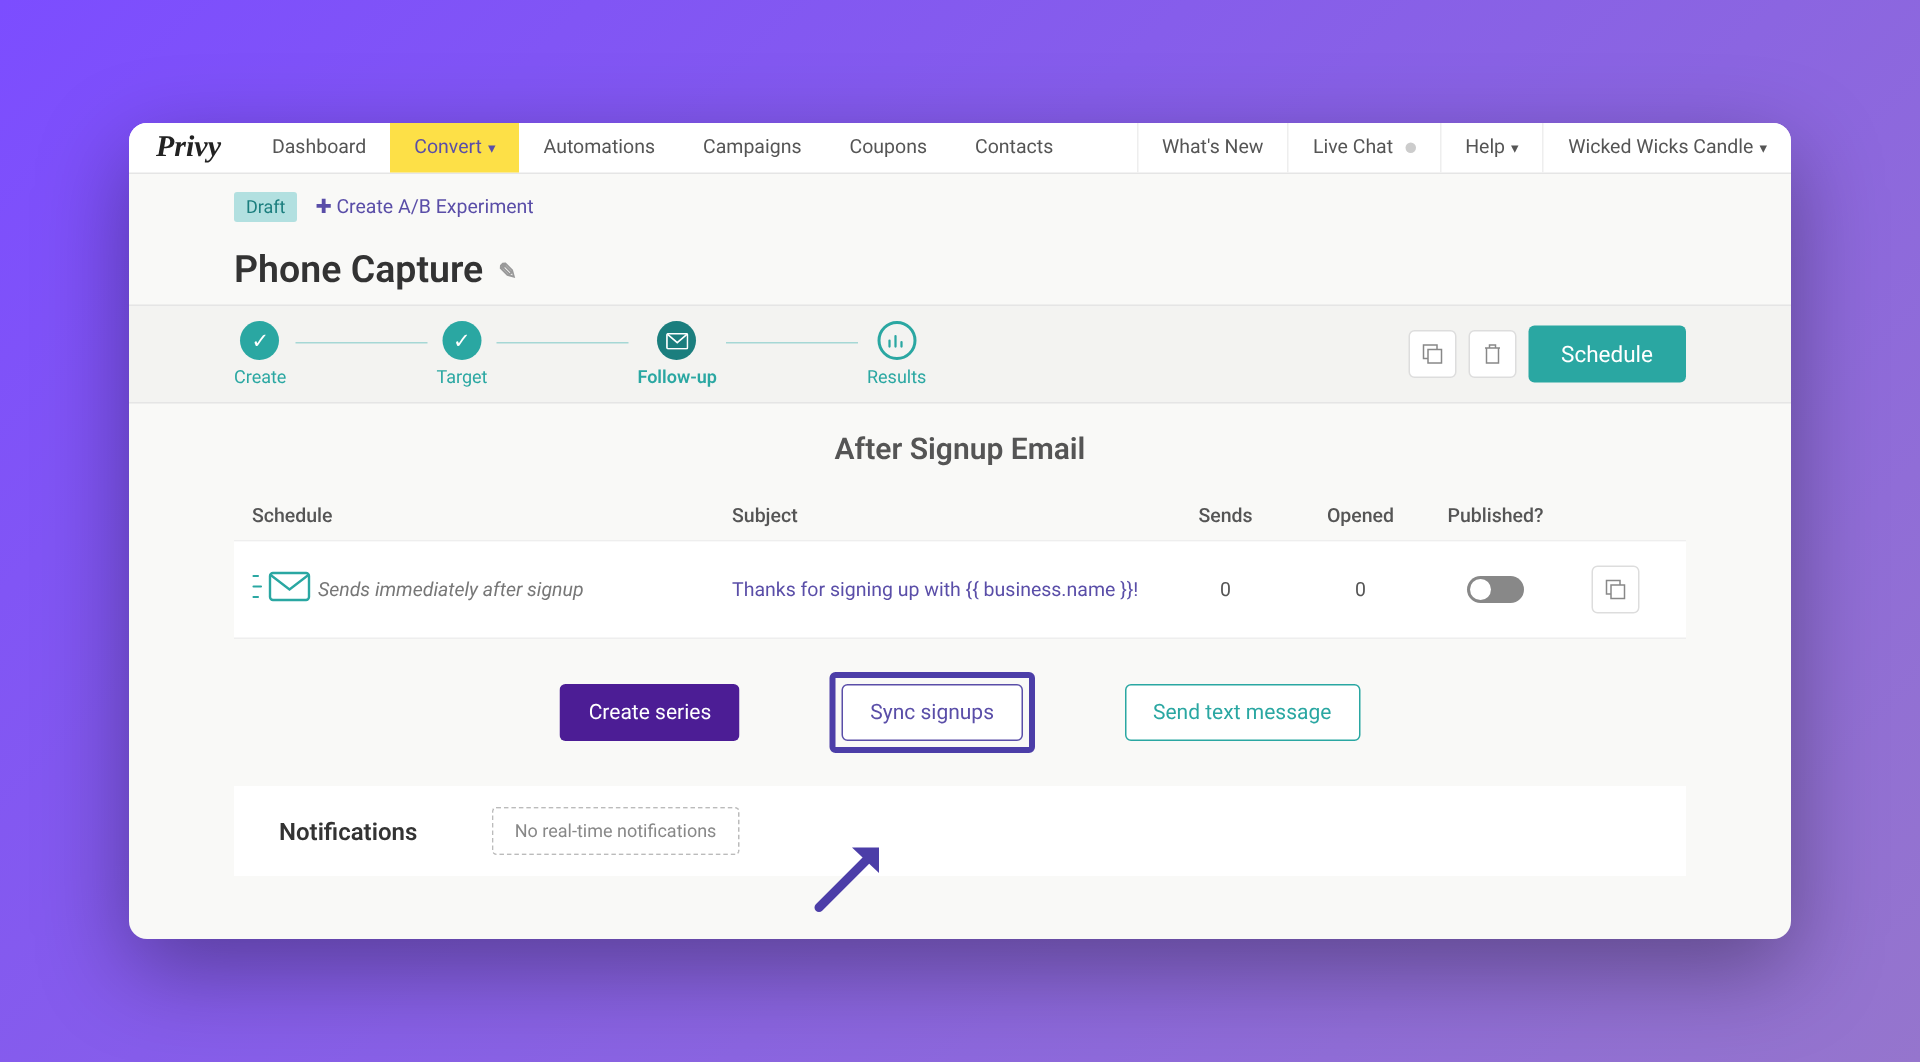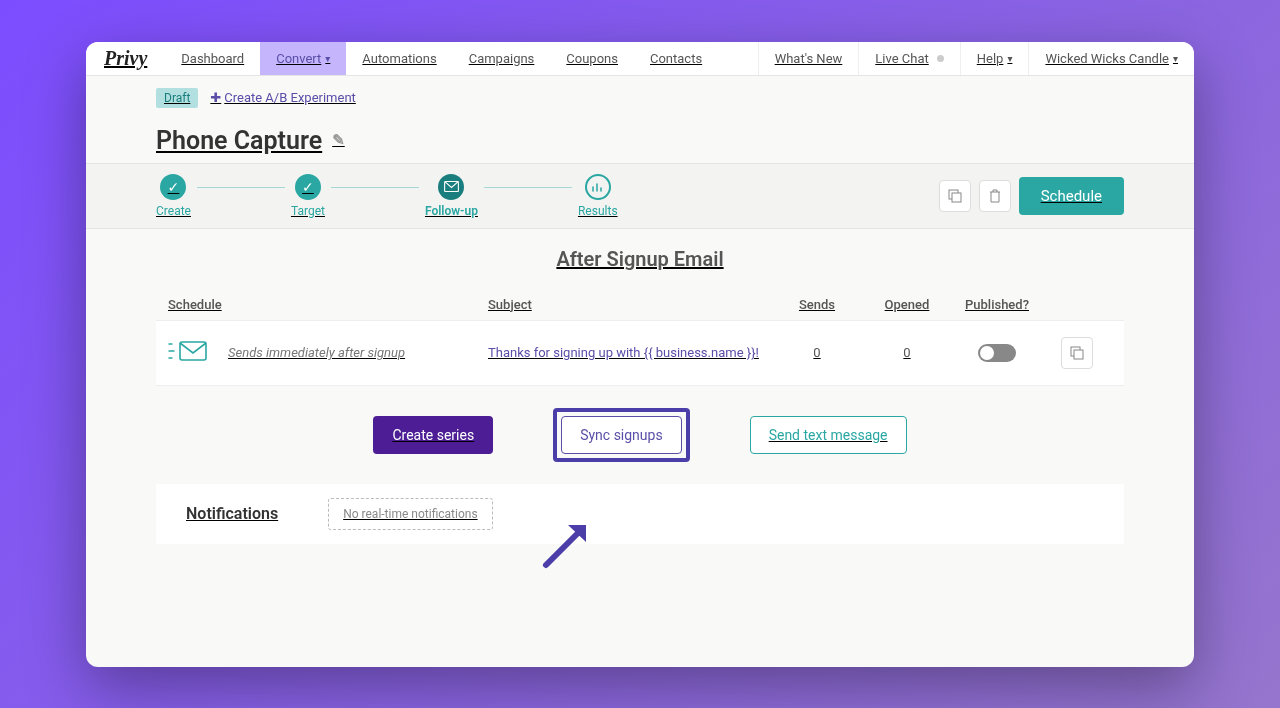--- a/index.html
+++ b/index.html
@@ -2,37 +2,36 @@
 <html><head>
 <meta charset="utf-8">
 <style>
 * { margin: 0; padding: 0; box-sizing: border-box; font-family: -apple-system, BlinkMacSystemFont, "Segoe UI", Roboto, sans-serif; }
 body {
   width: 1280px; height: 708px;
   background: linear-gradient(135deg, #7c4dff 0%, #9575cd 100%);
   display: flex; align-items: center; justify-content: center;
 }
 .window {
-  width: 1108px; height: 625px;
+  width: 1108px; height: 544px;
   background: #f9f9f7;
   border-radius: 12px;
   box-shadow: 0 20px 60px rgba(0,0,0,0.35);
   overflow: hidden;
   position: relative;
-  text-decoration: underline;
 }
 .topnav {
   height: 34px; background: #fff; border-bottom: 1px solid #e5e5e5;
   display: flex; align-items: stretch; font-size: 13px; color: #555;
 }
 .logo { padding: 0 18px; display: flex; align-items: center; }
 .logo-text { font-family: Georgia, serif; font-weight: 700; font-size: 20px; color: #222; font-style: italic; }
 .nav-left { display: flex; align-items: stretch; }
 .nav-item { padding: 0 16px; display: flex; align-items: center; cursor: pointer; gap: 4px; }
-.nav-item.active { background: #c4b5fd; color: #5a4ea8; justify-content: space-between; }
+.nav-item.active { background: #fde047; color: #5a4ea8; justify-content: space-between; }
 .nav-right { margin-left: auto; display: flex; align-items: stretch; }
 .nav-right .nav-item { border-left: 1px solid #eee; }
 .chev { font-size: 10px; }
 .status-dot { width: 7px; height: 7px; border-radius: 50%; background: #ccc; display: inline-block; margin-left: 4px; }
 
 .header-block { padding: 12px 70px 8px; }
 .chips-row { display: flex; align-items: center; gap: 12px; font-size: 13px; }
 .draft-chip { background: #b2e0e0; color: #1b7e7e; padding: 3px 8px; border-radius: 2px; font-size: 12px; }
 .ab-link { color: #5a4ea8; cursor: pointer; display: flex; align-items: center; gap: 3px; }
 .page-title { font-size: 25px; font-weight: 600; color: #333; margin-top: 18px; display: flex; align-items: center; gap: 10px; }
@@ -53,21 +52,21 @@
 .icon-btn { width: 32px; height: 32px; background: #fff; border: 1px solid #ddd; border-radius: 4px; display: flex; align-items: center; justify-content: center; cursor: pointer; color: #777; font-size: 14px; }
 .publish-btn { background: #2aa7a2; color: #fff; border: none; padding: 10px 22px; border-radius: 4px; font-size: 15px; cursor: pointer; }
 
 .intro { text-align: center; padding: 18px 70px 16px; }
 .intro-title { font-size: 20px; font-weight: 600; color: #555; margin-bottom: 2px; }
 .intro-desc { font-size: 13px; color: #777; line-height: 1.45; max-width: 520px; margin: 0 auto; }
 
 .table-wrap { margin: 0 70px; }
 .table-head { display: grid; grid-template-columns: 320px 1fr 90px 90px 90px 70px; padding: 8px 12px; font-size: 13px; color: #555; font-weight: 500; border-bottom: 1px solid #eee; }
 .table-row { background: #fff; display: grid; grid-template-columns: 320px 1fr 90px 90px 90px 70px; padding: 16px 12px; font-size: 13px; align-items: center; border-bottom: 1px solid #eee; }
-.sched-cell { display: flex; align-items: center; gap: 18px; }
+.sched-cell { display: flex; align-items: center; gap: 2px; }
 .email-icon { color: #2aa7a2; }
 .sched-text { color: #777; font-style: italic; }
 .subj-link { color: #5a4ea8; cursor: pointer; }
 .center { text-align: center; color: #555; }
 .toggle { width: 38px; height: 18px; border-radius: 10px; background: #888; position: relative; margin: 0 auto; cursor: pointer; }
 .toggle::after { content: ""; width: 14px; height: 14px; border-radius: 50%; background: #fff; position: absolute; top: 2px; left: 2px; }
 .copy-cell { text-align: center; }
 .copy-cell .icon-btn { margin: 0 auto; }
 
 .action-buttons { display: flex; gap: 60px; justify-content: center; padding: 22px 0; align-items: center; position: relative; }

